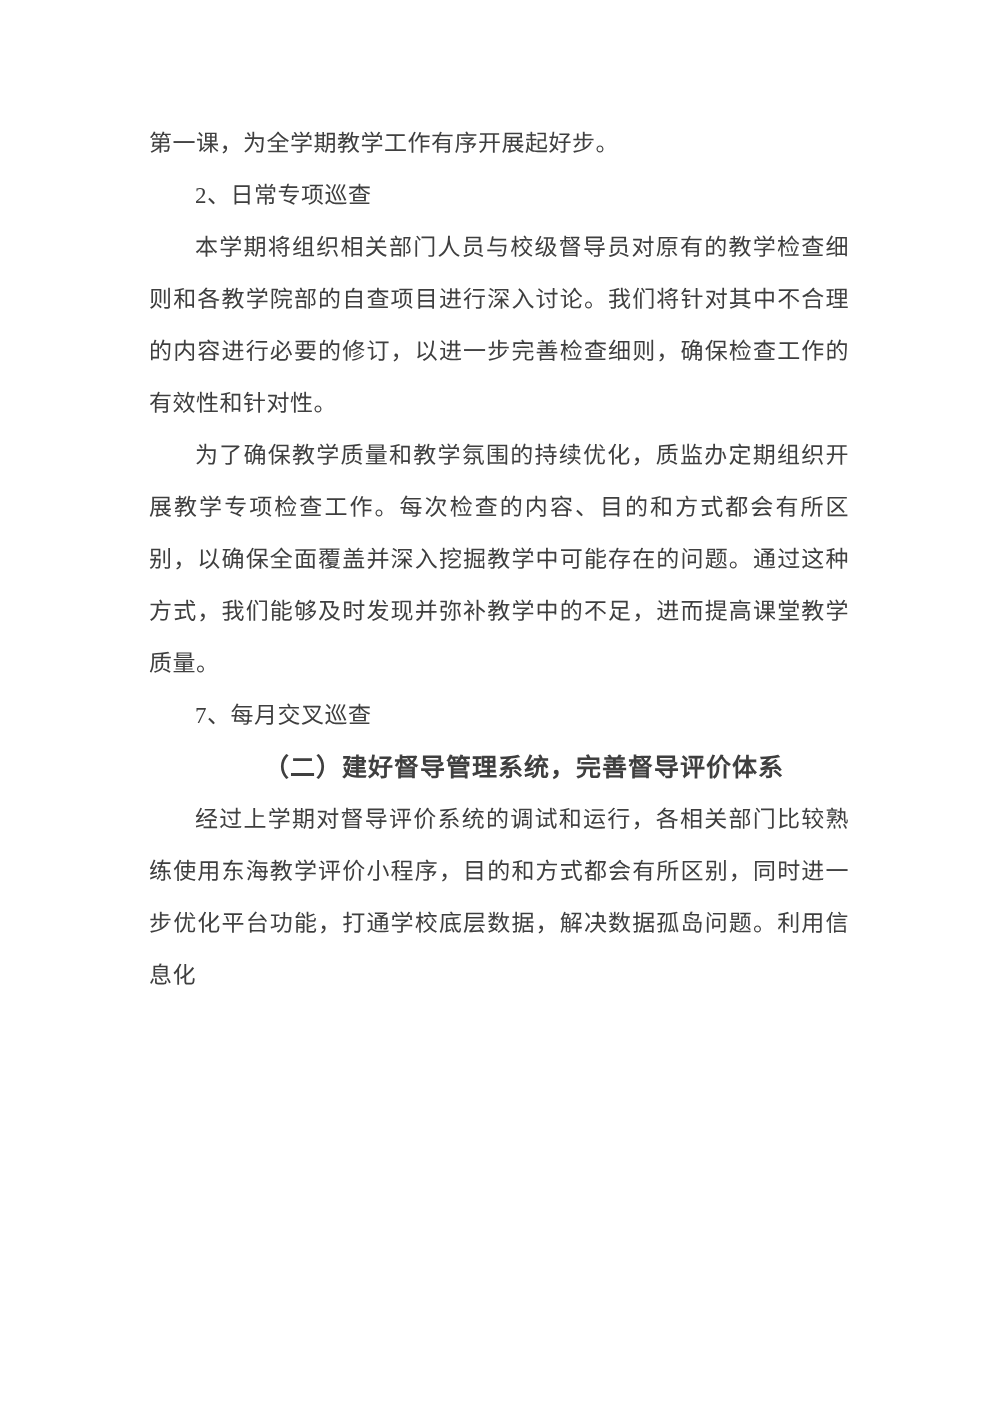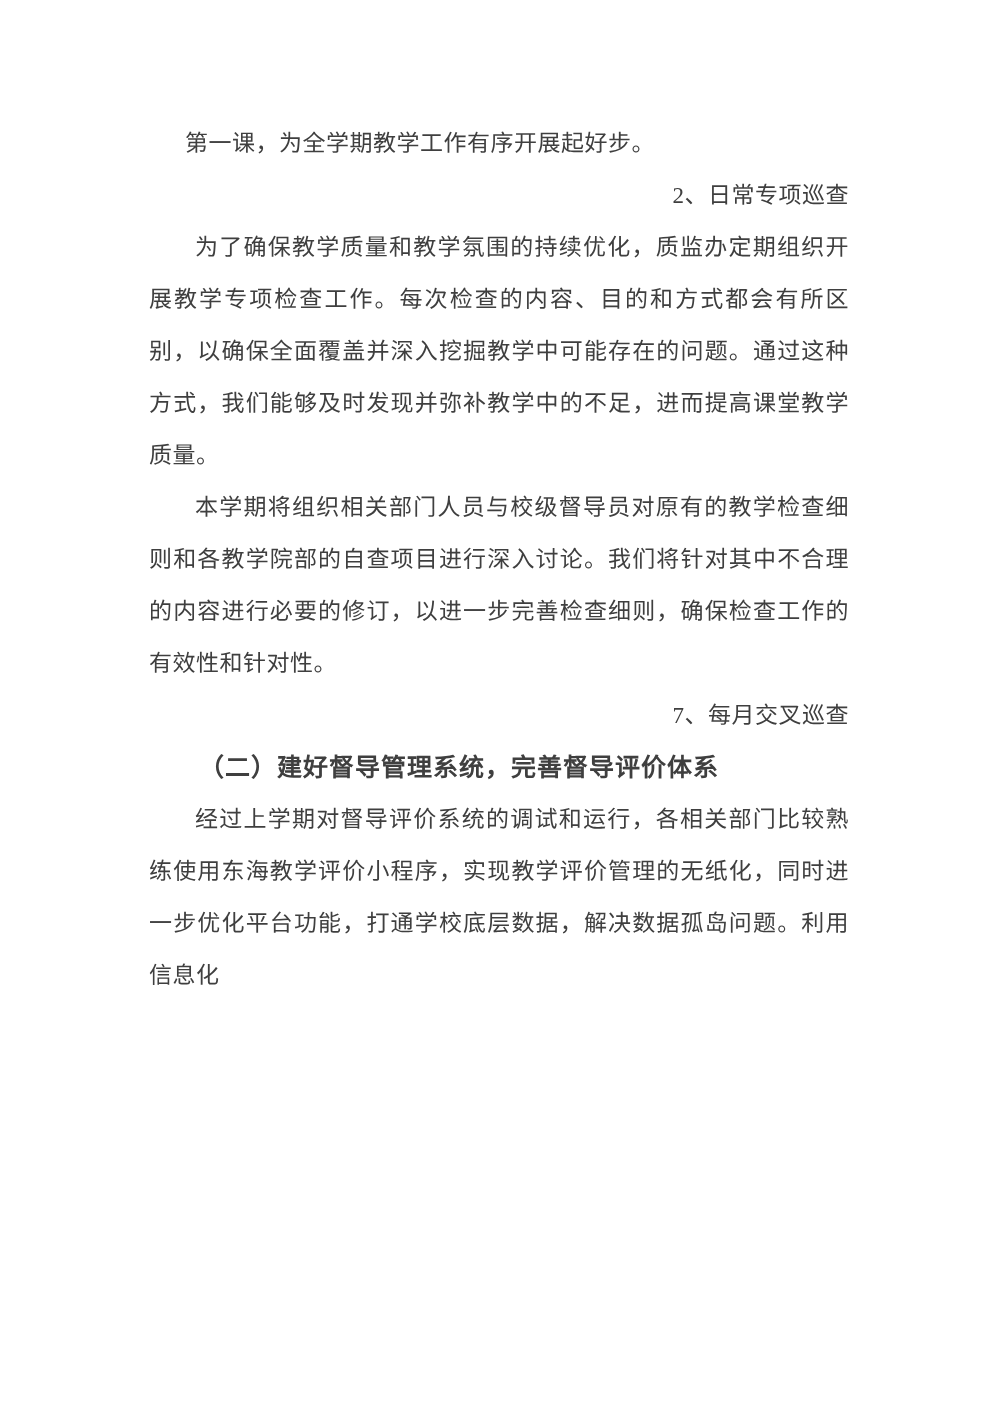--- a/index.html
+++ b/index.html
@@ -31,43 +31,42 @@
     font-size:23px;
     line-height:52px;
     color:var(--text-color);
     text-align:justify;
     text-justify:inter-ideograph;
     letter-spacing:0.5px;
     word-break:break-all;
   }
   .para.continuation{
     text-indent:0;
-    margin-left:36px;
   }
   .para.body{
     text-indent:2em;
   }
   .para.numbered-heading{
     text-indent:2em;
-    text-align:right;
+    text-align:left;
   }
   .para.section-heading{
     text-indent:2em;
-    text-align:left;
+    text-align:center;
     font-weight:600;
     font-size:25px;
     letter-spacing:1px;
   }
 </style>
 </head>
 <body>
 
 <div class="page">
   <div class="doc-content">
       <p class="para continuation">第一课，为全学期教学工作有序开展起好步。</p>
       <p class="para numbered-heading">2、日常专项巡查</p>
+      <p class="para body">本学期将组织相关部门人员与校级督导员对原有的教学检查细则和各教学院部的自查项目进行深入讨论。我们将针对其中不合理的内容进行必要的修订，以进一步完善检查细则，确保检查工作的有效性和针对性。</p>
       <p class="para body">为了确保教学质量和教学氛围的持续优化，质监办定期组织开展教学专项检查工作。每次检查的内容、目的和方式都会有所区别，以确保全面覆盖并深入挖掘教学中可能存在的问题。通过这种方式，我们能够及时发现并弥补教学中的不足，进而提高课堂教学质量。</p>
-      <p class="para body">本学期将组织相关部门人员与校级督导员对原有的教学检查细则和各教学院部的自查项目进行深入讨论。我们将针对其中不合理的内容进行必要的修订，以进一步完善检查细则，确保检查工作的有效性和针对性。</p>
       <p class="para numbered-heading">7、每月交叉巡查</p>
       <p class="para section-heading">（二）建好督导管理系统，完善督导评价体系</p>
-      <p class="para body">经过上学期对督导评价系统的调试和运行，各相关部门比较熟练使用东海教学评价小程序，实现教学评价管理的无纸化，同时进一步优化平台功能，打通学校底层数据，解决数据孤岛问题。利用信息化</p>
+      <p class="para body">经过上学期对督导评价系统的调试和运行，各相关部门比较熟练使用东海教学评价小程序，目的和方式都会有所区别，同时进一步优化平台功能，打通学校底层数据，解决数据孤岛问题。利用信息化</p>
     </div>
 </div>
 
 </body></html>

